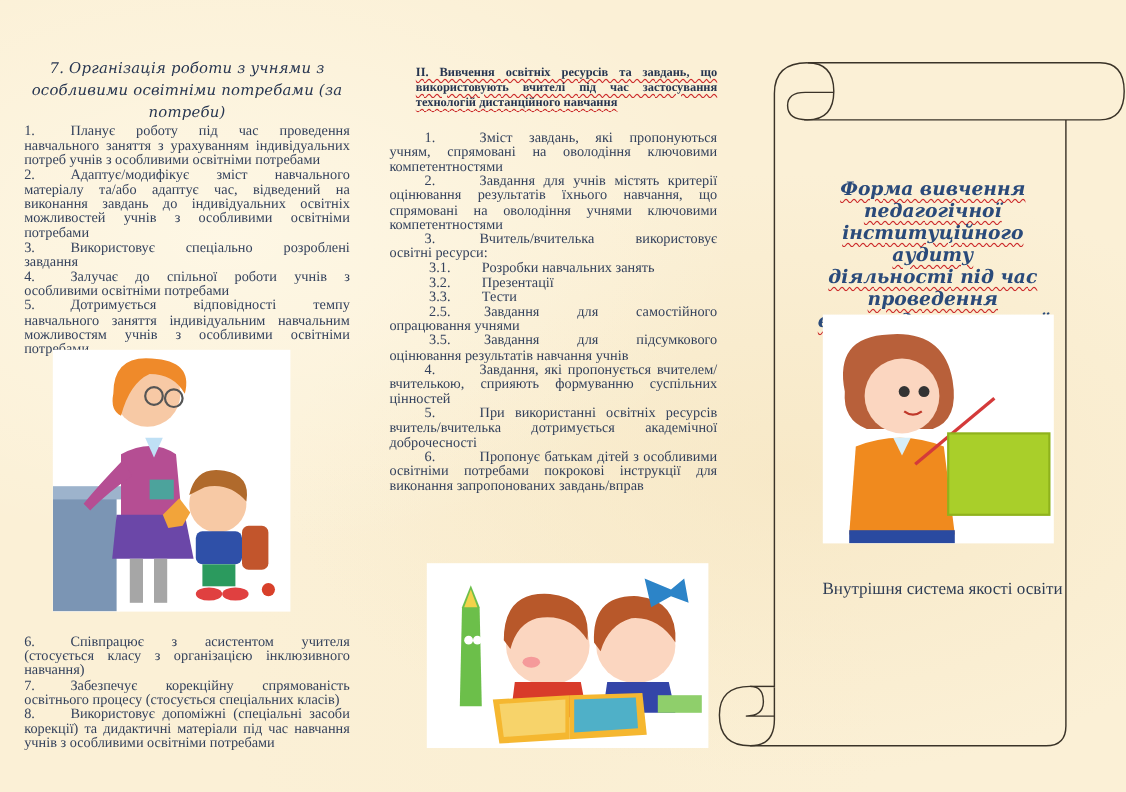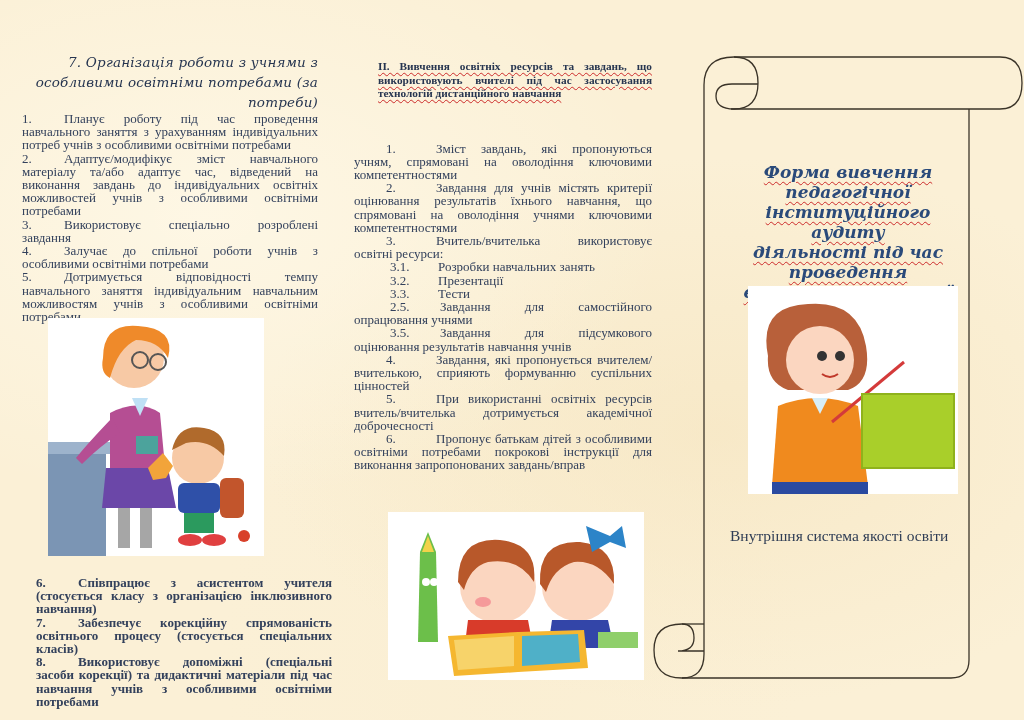--- a/index.html
+++ b/index.html
@@ -12,21 +12,21 @@
       radial-gradient(ellipse at 50% 90%, rgba(250,238,210,0.7) 0%, rgba(250,238,210,0) 40%);
     font-family: "Liberation Serif", "DejaVu Serif", serif;
     color:#2f3d55;
   }
   .col { position:absolute; }
   .col1 { left:22px; top:52px; width:296px; }
   .col2 { left:354px; top:60px; width:298px; }
   .h-script {
     font-family: "DejaVu Serif", serif;
     font-style: italic;
-    text-align:right; font-size:13.5px; line-height:20px; color:#263550;
+    text-align:center; font-size:13.5px; line-height:20px; color:#263550;
     margin:0 0 0 0; letter-spacing:0.2px;
   }
   .body-text { font-size:13px; line-height:13.2px; color:#33415c; text-align:justify; }
   .item { margin:0; }
   .item .num { display:inline-block; width:42px; }
   .item.indent { text-indent:32px; }
   .item.indent .num { width:50px; text-indent:0; }
   .sub { padding-left:36px; }
   .sub .num { display:inline-block; width:48px; }
   .h-bold {
@@ -35,21 +35,21 @@
   }
   .img-box { position:absolute; background:#fff; overflow:hidden; }
   .scroll-svg { position:absolute; left:0; top:0; }
   .right-title {
     position:absolute; left:728px; top:162px; width:240px; text-align:center;
     font-family: "DejaVu Serif", serif; font-style:italic; font-weight:bold;
     font-size:17px; line-height:20px; color:#2a4a7a;
   }
   .right-title span { text-decoration: underline wavy #cc2b2b; text-decoration-thickness:1px; text-underline-offset:3px; }
   .right-sub {
-    position:absolute; left:730px; top:526px; width:236px; text-align:left;
+    position:absolute; left:730px; top:526px; width:236px; text-align:right;
     font-size:15.5px; line-height:20px; color:#2f3d55;
   }
 </style>
 </head>
 <body>
 
 <div class="col col1">
   <div class="h-script">7. Організація роботи з учнями з особливими освітніми потребами (за потреби)</div>
   <div class="body-text">
     <p class="item"><span class="num">1.</span><span>Планує роботу під час проведення навчального заняття з урахуванням індивідуальних потреб учнів з особливими освітніми потребами</span></p>
@@ -87,31 +87,31 @@
     <path d="M124 132 Q130 105 156 110 Q180 114 176 138 Q160 120 138 125 Z" fill="#b06a2c"></path>
     <rect x="130" y="165" width="42" height="30" rx="6" fill="#2f50a8"></rect>
     <rect x="172" y="160" width="24" height="40" rx="6" fill="#c2552c"></rect>
     <rect x="136" y="195" width="30" height="20" fill="#2b9a5e"></rect>
     <ellipse cx="142" cy="222" rx="12" ry="6" fill="#e04040"></ellipse>
     <ellipse cx="166" cy="222" rx="12" ry="6" fill="#e04040"></ellipse>
     <circle cx="196" cy="218" r="6" fill="#d8402a"></circle>
   </svg>
 </div>
 
-<div class="col" style="left:36px; top:576px; width:296px;font-weight:bold;">
+<div class="col" style="left:22px; top:576px; width:296px;">
   <div class="body-text">
     <p class="item"><span class="num">6.</span><span>Співпрацює з асистентом учителя (стосується класу з організацією інклюзивного навчання)</span></p>
     <p class="item"><span class="num">7.</span><span>Забезпечує корекційну спрямованість освітнього процесу (стосується спеціальних класів)</span></p>
     <p class="item"><span class="num">8.</span><span>Використовує допоміжні (спеціальні засоби корекції) та дидактичні матеріали під час навчання учнів з особливими освітніми потребами</span></p>
   </div>
 </div>
 
 <div class="col col2">
   <div class="h-bold">II. Вивчення освітніх ресурсів та завдань, що використовують вчителі під час застосування технологій дистанційного навчання</div>
-  <div class="body-text" style="margin-top:41px;">
+  <div class="body-text" style="margin-top:17px;">
     <p class="item indent"><span class="num">1.</span><span>Зміст завдань, які пропонуються учням, спрямовані на оволодіння ключовими компетентностями</span></p>
     <p class="item indent"><span class="num">2.</span><span>Завдання для учнів містять критерії оцінювання результатів їхнього навчання, що спрямовані на оволодіння учнями ключовими компетентностями</span></p>
     <p class="item indent"><span class="num">3.</span><span>Вчитель/вчителька використовує освітні ресурси:</span></p>
     <p class="item sub"><span class="num">3.1.</span><span>Розробки навчальних занять</span></p>
     <p class="item sub"><span class="num">3.2.</span><span>Презентації</span></p>
     <p class="item sub"><span class="num">3.3.</span><span>Тести</span></p>
     <p class="item indent" style="text-indent:36px;"><span class="num">2.5.</span><span>Завдання для самостійного опрацювання учнями</span></p>
     <p class="item indent" style="text-indent:36px;"><span class="num">3.5.</span><span>Завдання для підсумкового оцінювання результатів навчання учнів</span></p>
     <p class="item indent"><span class="num">4.</span><span>Завдання, які пропонується вчителем/вчителькою, сприяють формуванню суспільних цінностей</span></p>
     <p class="item indent"><span class="num">5.</span><span>При використанні освітніх ресурсів вчитель/вчителька дотримується академічної доброчесності</span></p>

